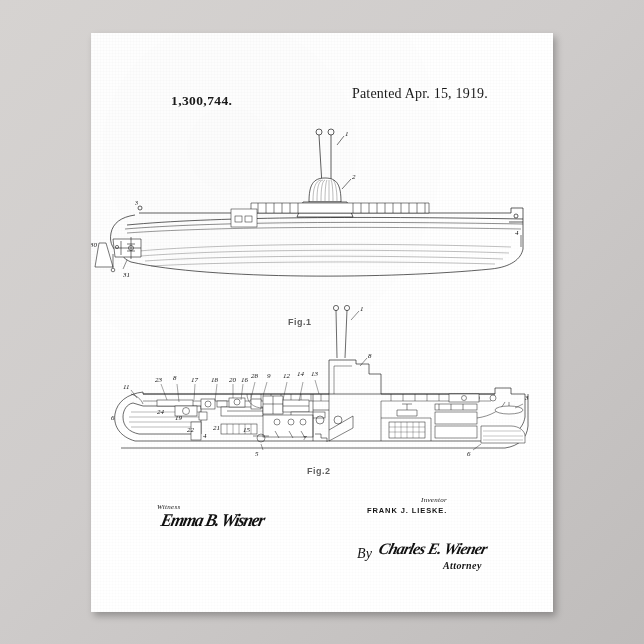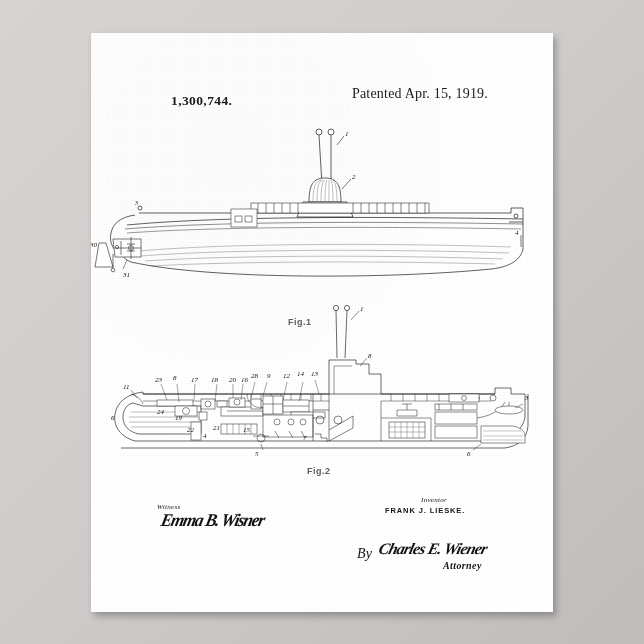--- a/index.html
+++ b/index.html
@@ -158,21 +158,21 @@
   #inventor-label {
     position: absolute;
     left: 330px;
     top: -2px;
     font-size: 7px;
     letter-spacing: 0.3px;
     text-align: center;
   }
   #inventor-name {
     position: absolute;
-    left: 294px;
+    left: 276px;
     top: 8px;
     font-family: "Liberation Sans", sans-serif;
     font-size: 7.5px;
     letter-spacing: 0.9px;
     font-weight: 600;
     color: #151515;
   }
   #by-label {
     position: absolute;
     left: 266px;

